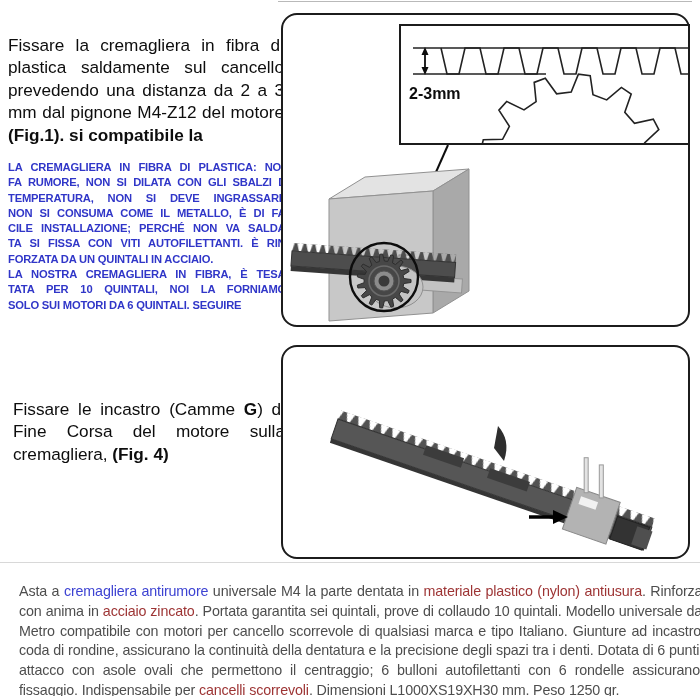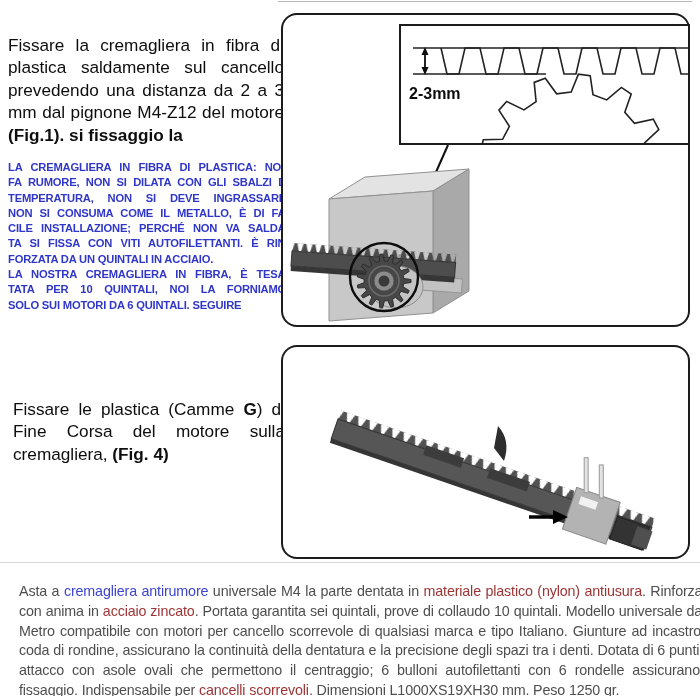--- a/index.html
+++ b/index.html
@@ -33,21 +33,21 @@
         color:#4e4e4e;text-align:justify;}
   .inset-label{font-family:"Liberation Sans",sans-serif;font-weight:bold;font-size:16px;fill:#0d0d0d;}
 </style>
 </head>
 <body>
 
 <div class="page">
 
   <div class="hairline top-hairline"></div>
 
-  <p class="para1"><span>Fissare la cremagliera in fibra di plastica saldamente sul cancello prevedendo una distanza da 2 a 3 mm dal pignone M4-Z12 del motore </span><span class="b">(Fig.1). si fissaggio la</span></p>
+  <p class="para1"><span>Fissare la cremagliera in fibra di plastica saldamente sul cancello prevedendo una distanza da 2 a 3 mm dal pignone M4-Z12 del motore </span><span class="b">(Fig.1). si compatibile la</span></p>
 
   <div class="blue-note" style="color: rgb(48, 54, 200);">
     <div class="jlines">
         <div class="jline">LA CREMAGLIERA IN FIBRA DI PLASTICA: NON</div>
         <div class="jline">FA RUMORE, NON SI DILATA CON GLI SBALZI DI</div>
         <div class="jline">TEMPERATURA, NON SI DEVE INGRASSARE,</div>
         <div class="jline">NON SI CONSUMA COME IL METALLO, È DI FA-</div>
         <div class="jline">CILE INSTALLAZIONE; PERCHÉ NON VA SALDA-</div>
         <div class="jline">TA SI FISSA CON VITI AUTOFILETTANTI. È RIN-</div>
         <div class="jline">FORZATA DA UN QUINTALI IN ACCIAIO.</div>
@@ -103,21 +103,21 @@
       <path d="M12,48 H145" stroke="#222222" stroke-width="1.7" fill="none"></path>
       <g>
         <line x1="24" y1="24" x2="24" y2="46" stroke="#0d0d0d" stroke-width="1.8"></line>
         <polygon points="24,21 20.5,29 27.5,29" fill="#0d0d0d"></polygon>
         <polygon points="24,49 20.5,41 27.5,41" fill="#0d0d0d"></polygon>
       </g>
       <text x="8" y="73" class="inset-label">2-3mm</text>
     </svg>
   </div>
 
-  <p class="para2"><span>Fissare le plastica (Camme </span><span class="b">G</span><span>) di Fine Corsa del motore sulla cremagliera, </span><span class="b">(Fig. 4)</span></p>
+  <p class="para2"><span>Fissare le incastro (Camme </span><span class="b">G</span><span>) di Fine Corsa del motore sulla cremagliera, </span><span class="b">(Fig. 4)</span></p>
 
   <div class="boxC">
     <svg width="405" height="210" viewBox="0 0 405 210">
       <g transform="translate(55,72) rotate(19)">
         <rect x="0" y="-9" width="332" height="9" fill="url(#pt2)"></rect>
         <rect x="0" y="0" width="332" height="21" fill="#565656" stroke="#333333"></rect>
         <rect x="0" y="21" width="332" height="4" fill="#353535"></rect>
         <rect x="92" y="-4" width="40" height="10" fill="#3c3c3c"></rect>
         <rect x="160" y="-3" width="42" height="10" fill="#3c3c3c"></rect>
         <rect x="248" y="-13" width="46" height="44" fill="#b3b3b3" stroke="#878787"></rect>

